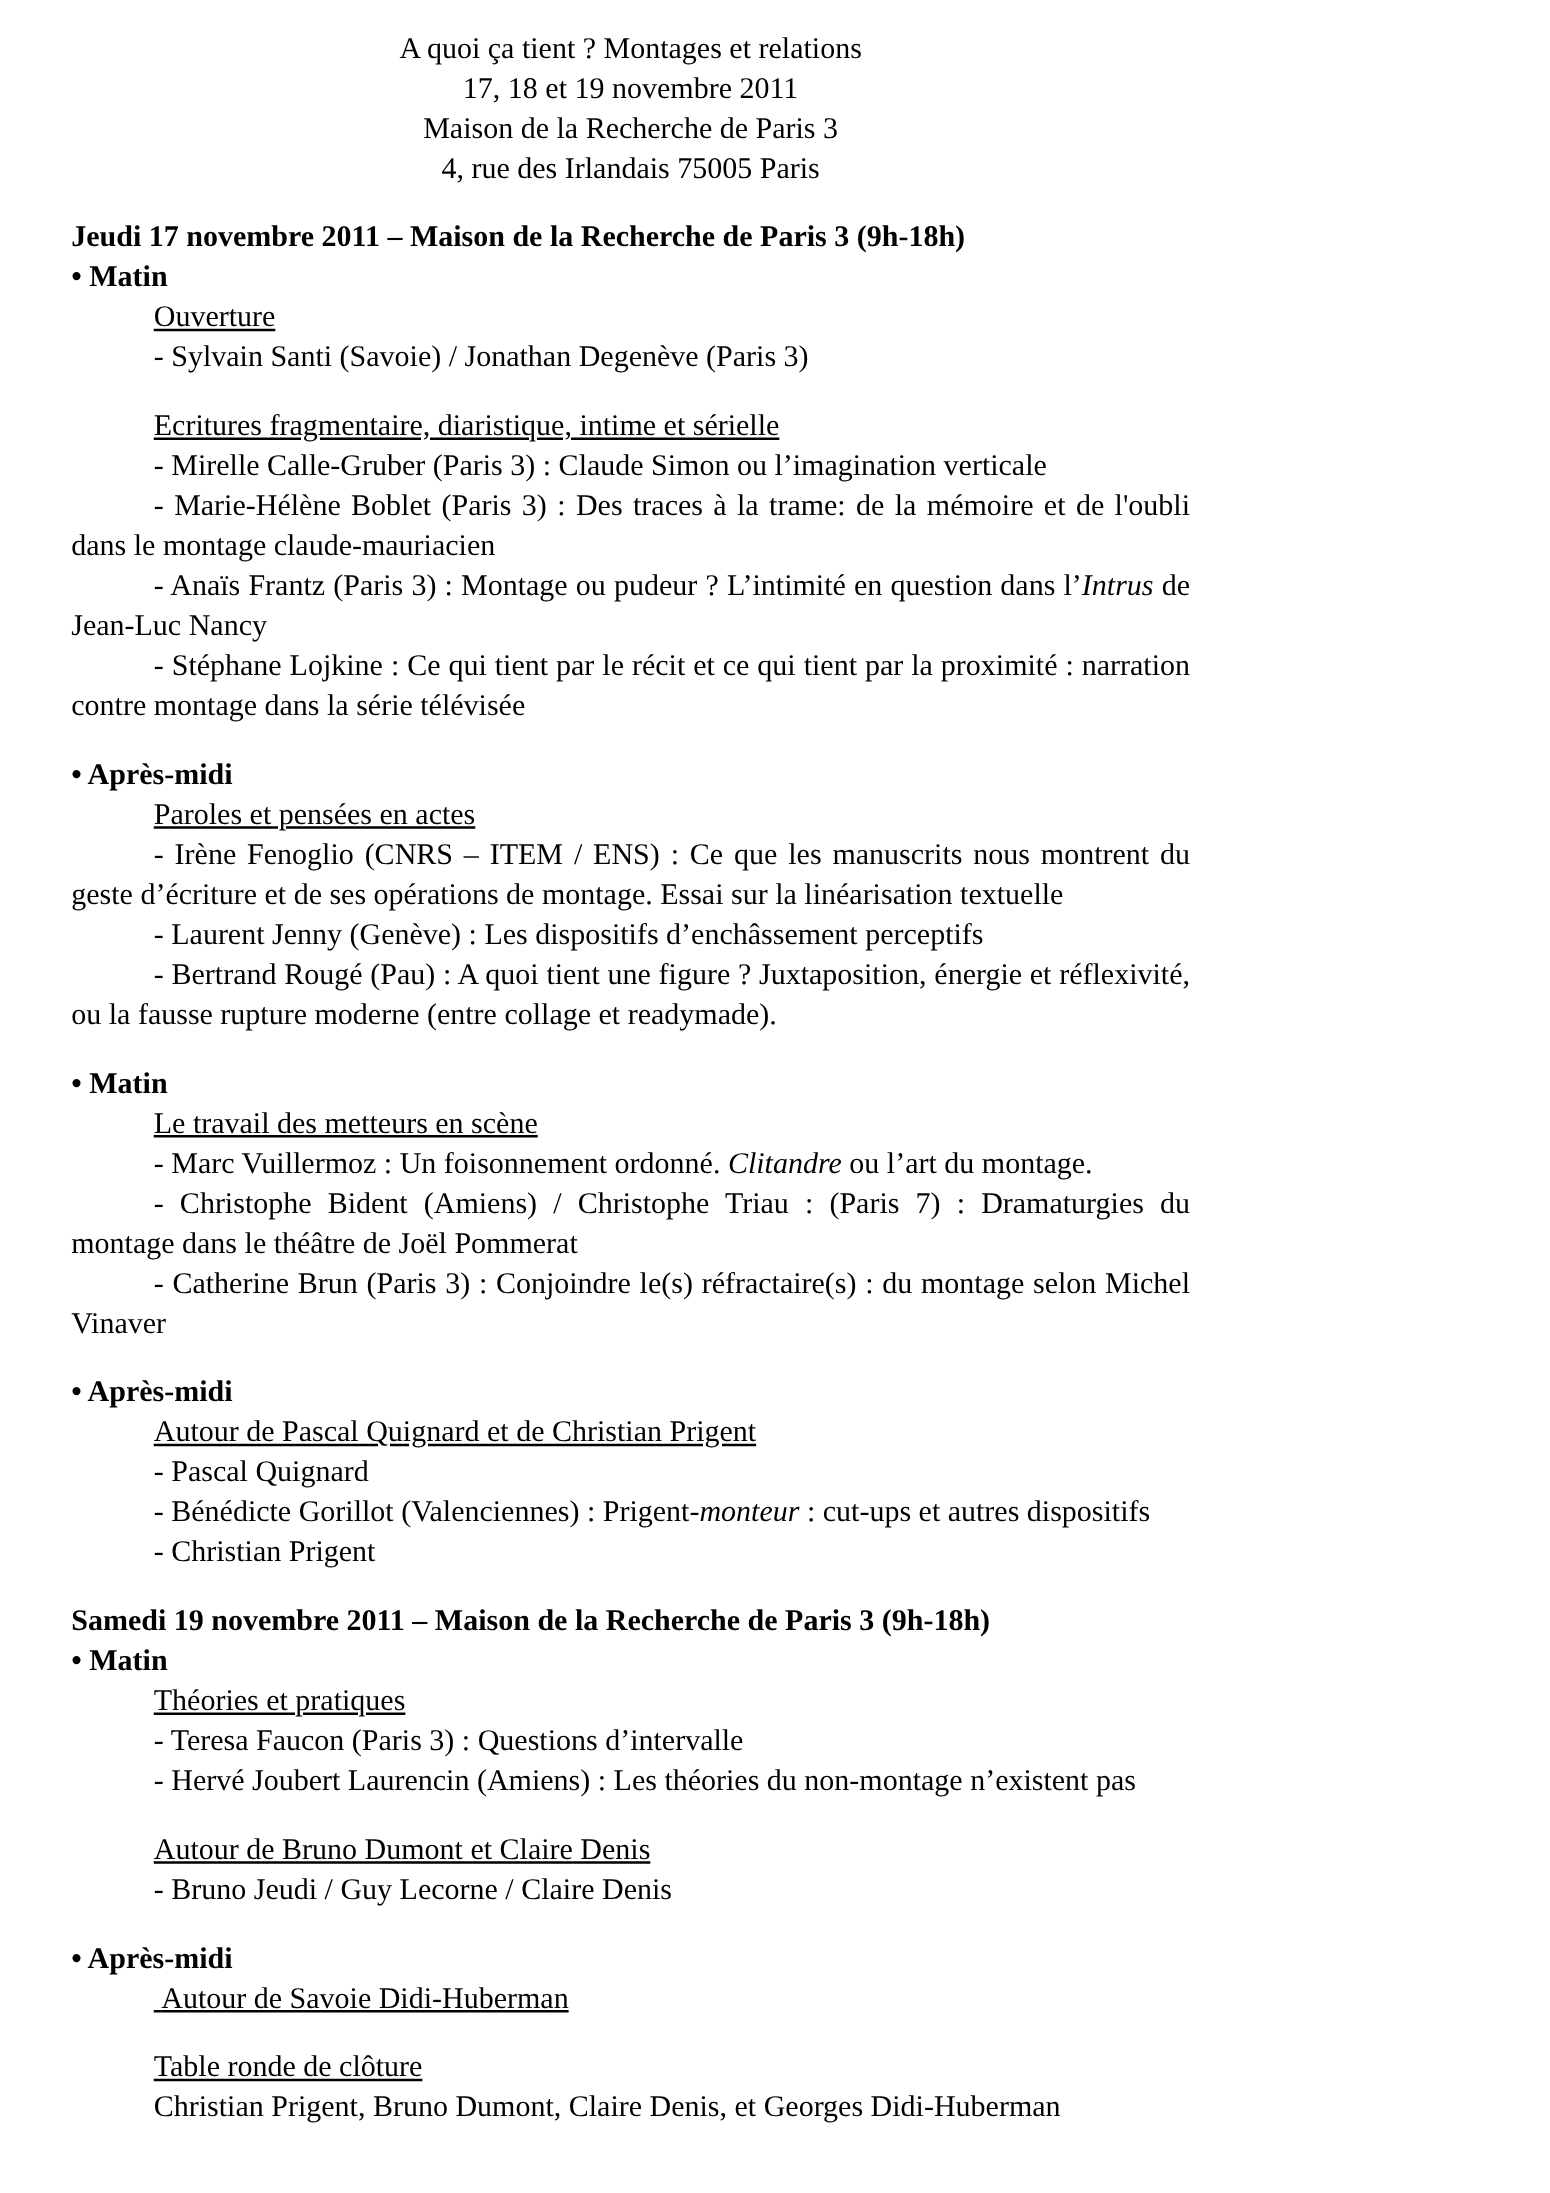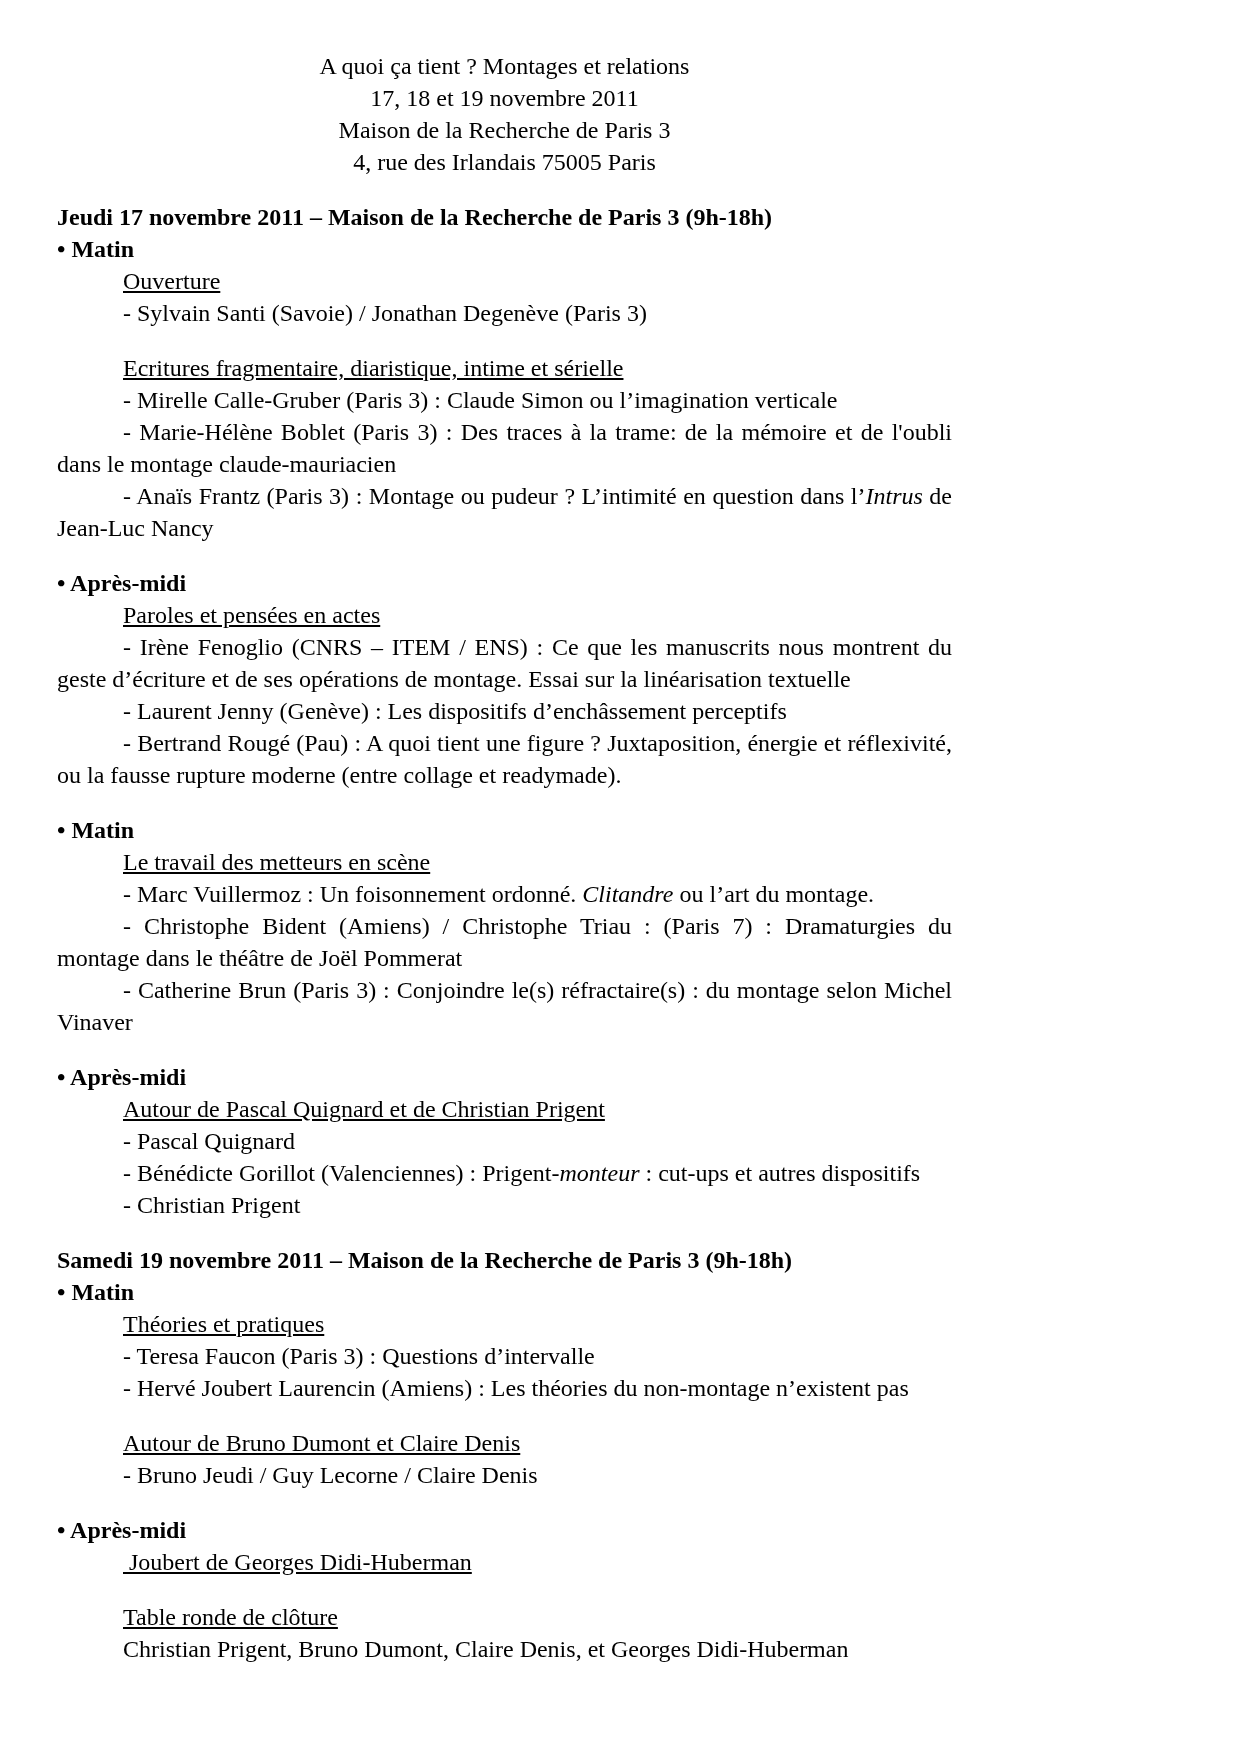--- a/index.html
+++ b/index.html
@@ -10,21 +10,21 @@
   .page {
     position: relative;
     width: 1008px;
     height: 1754px;
     box-sizing: border-box;
     background: #ffffff;
     color: #000000;
     font-family: "Liberation Serif", "DejaVu Serif", serif;
     font-size: 24px;
     line-height: 32px;
-    padding: 50px 56px 0 57px;
+    padding: 23px 56px 0 57px;
     overflow: hidden;
   }
   p { margin: 0; }
   .center { text-align: center; }
   .bold { font-weight: bold; }
   .blank { height: 23px; }
   .item,
   .session-title,
   .plain-item {
     text-indent: 66px;
@@ -57,20 +57,21 @@
 
     <p class="session-title"><span class="u">Ouverture</span></p>
     <p class="item"><span>- Sylvain Santi (Savoie) / Jonathan Degenève (Paris 3)</span><i></i><span></span></p>
 
     <div class="blank"></div>
 
     <p class="session-title"><span class="u">Ecritures fragmentaire, diaristique, intime et sérielle</span></p>
     <p class="item"><span>- Mirelle Calle-Gruber (Paris 3) : Claude Simon ou l’imagination verticale</span><i></i><span></span></p>
     <p class="item"><span>- Marie-Hélène Boblet (Paris 3) : Des traces à la trame: de la mémoire et de l'oubli dans le montage claude-mauriacien</span><i></i><span></span></p>
     <p class="item"><span>- Anaïs Frantz (Paris 3) : Montage ou pudeur ? L’intimité en question dans l’</span><i>Intrus</i><span> de Jean-Luc Nancy</span></p>
+    <p class="item"><span>- Stéphane Lojkine : Ce qui tient par le récit et ce qui tient par la proximité : narration contre montage dans la série télévisée</span><i></i><span></span></p>
 
     <div class="blank"></div>
 
     <p class="bold">• Après-midi</p>
     <p class="session-title"><span class="u">Paroles et pensées en actes</span></p>
     <p class="item"><span>- Irène Fenoglio (CNRS – ITEM / ENS) : Ce que les manuscrits nous montrent du geste d’écriture et de ses opérations de montage. Essai sur la linéarisation textuelle</span><i></i><span></span></p>
     <p class="item"><span>- Laurent Jenny (Genève) : Les dispositifs d’enchâssement perceptifs</span><i></i><span></span></p>
     <p class="item"><span>- Bertrand Rougé (Pau) : A quoi tient une figure ? Juxtaposition, énergie et réflexivité, ou la fausse rupture moderne (entre collage et readymade).</span><i></i><span></span></p>
   </section>
 
@@ -104,21 +105,21 @@
     <p class="item"><span>- Hervé Joubert Laurencin (Amiens) : Les théories du non-montage n’existent pas</span><i></i><span></span></p>
 
     <div class="blank"></div>
 
     <p class="session-title"><span class="u">Autour de Bruno Dumont et Claire Denis</span></p>
     <p class="item"><span>- Bruno Jeudi / Guy Lecorne / Claire Denis</span><i></i><span></span></p>
 
     <div class="blank"></div>
 
     <p class="bold">• Après-midi</p>
-    <p class="session-title"><span class="u"> Joubert de Georges Didi-Huberman</span></p>
+    <p class="session-title"><span class="u"> Autour de Savoie Didi-Huberman</span></p>
 
     <div class="blank"></div>
 
     <p class="session-title"><span class="u">Table ronde de clôture</span></p>
     <p class="item"><span>Christian Prigent, Bruno Dumont, Claire Denis, et Georges Didi-Huberman</span><i></i><span></span></p>
   </section>
 
 </div>
 
 </body></html>

